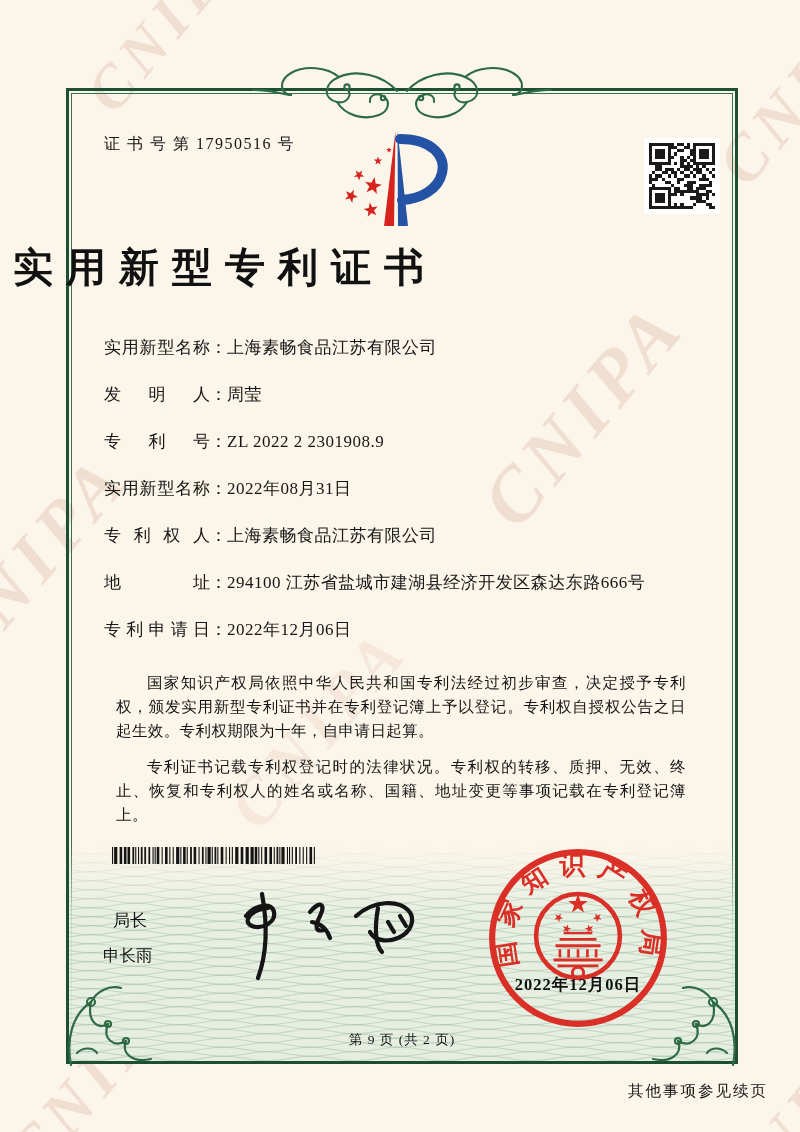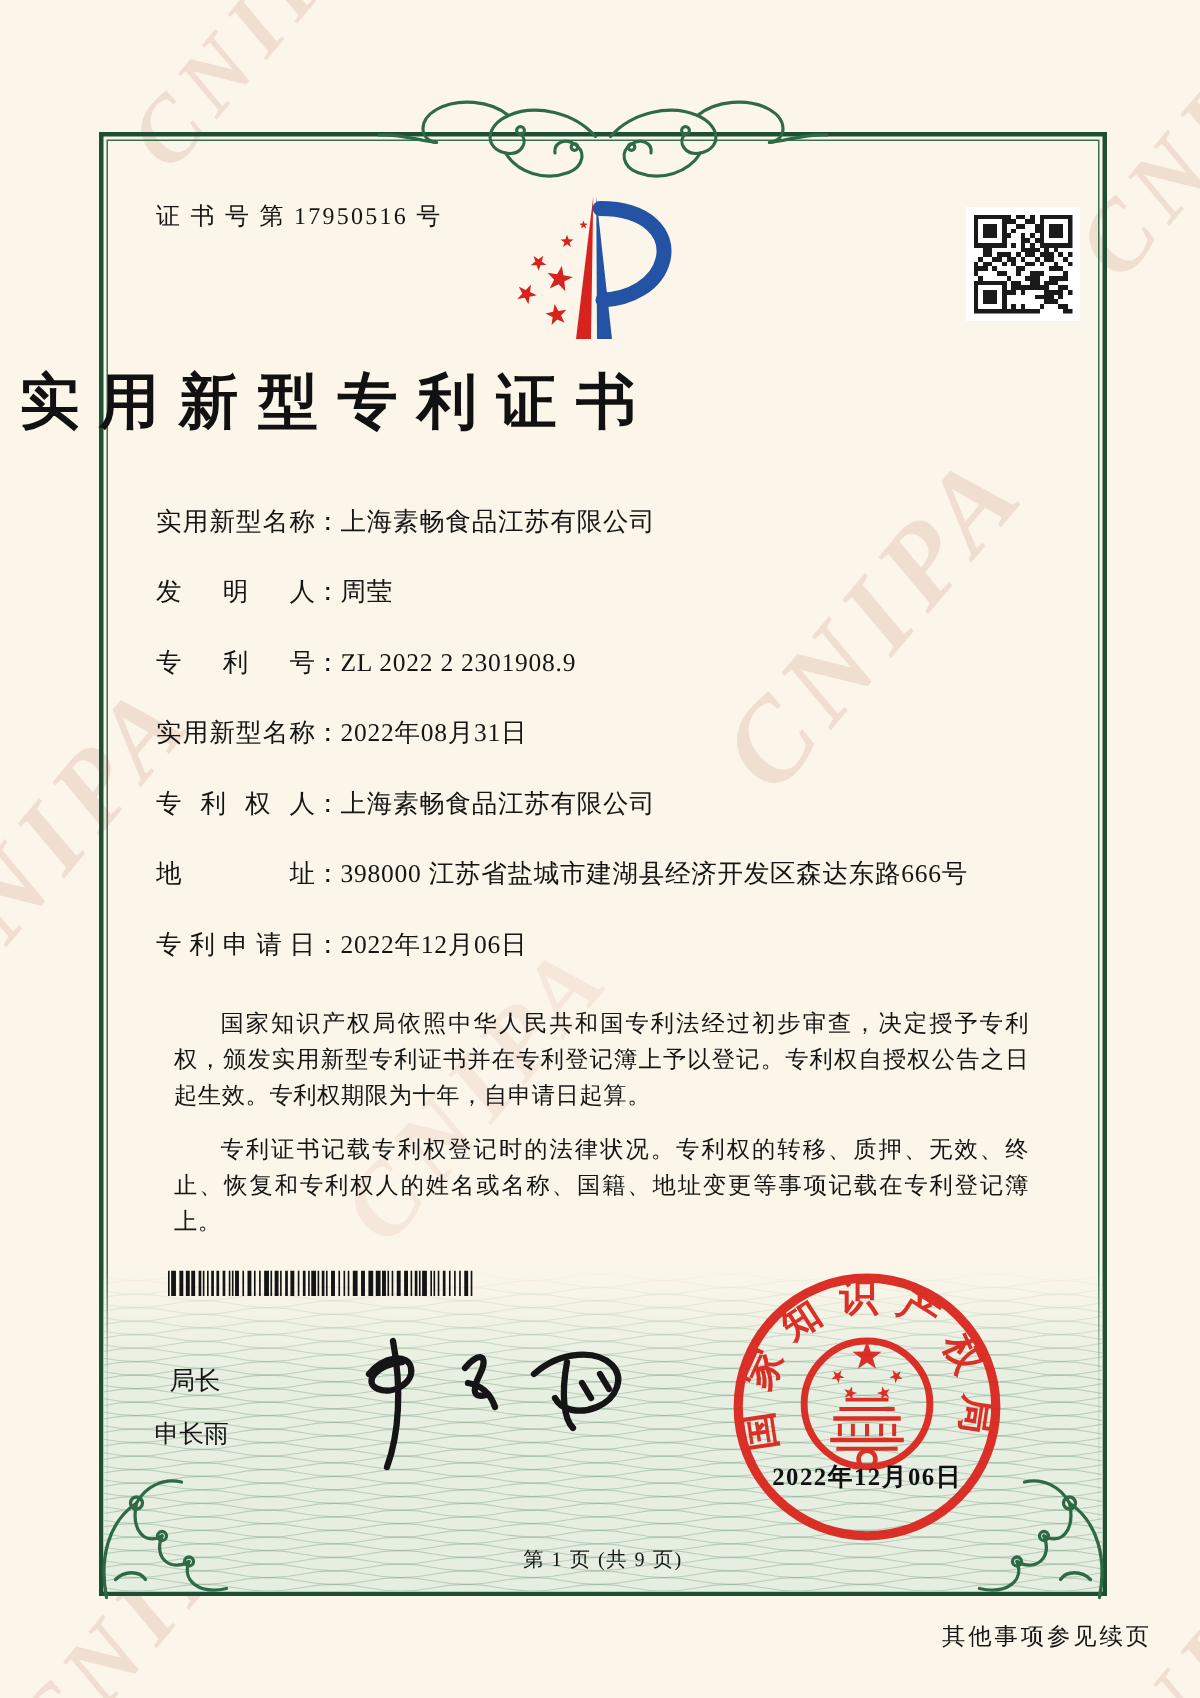--- a/index.html
+++ b/index.html
@@ -440,21 +440,21 @@
       <div class="frow">
         <span class="flabel">专利号</span><span>：</span><span class="fvalue">ZL 2022 2 2301908.9</span>
       </div>
       <div class="frow">
         <span class="flabel">实用新型名称</span><span>：</span><span class="fvalue">2022年08月31日</span>
       </div>
       <div class="frow">
         <span class="flabel">专利权人</span><span>：</span><span class="fvalue">上海素畅食品江苏有限公司</span>
       </div>
       <div class="frow">
-        <span class="flabel">地址</span><span>：</span><span class="fvalue">398000 江苏省盐城市建湖县经济开发区森达东路666号</span>
+        <span class="flabel">地址</span><span>：</span><span class="fvalue">294100 江苏省盐城市建湖县经济开发区森达东路666号</span>
       </div>
       <div class="frow grant-row">
         <span class="grant-group first">
           <span class="flabel">专利申请日</span><span>：</span><span class="fvalue">2022年12月06日</span>
         </span>
       </div>
     </div>
 
     <div class="paras">
       <p>国家知识产权局依照中华人民共和国专利法经过初步审查，决定授予专利权，颁发实用新型专利证书并在专利登记簿上予以登记。专利权自授权公告之日起生效。专利权期限为十年，自申请日起算。</p>
@@ -562,16 +562,16 @@
           <rect x="97.9" y="101" width="2.6" height="8"></rect>
           <rect x="106.4" y="101" width="2.6" height="8"></rect>
           <path d="M66,110 h48 v3 h-48 z"></path>
           <path d="M70,116 h40 v2.6 h-40 z"></path>
           <circle cx="90" cy="124" r="5.5" fill="none" stroke="#d9251c" stroke-width="3"></circle>
         </g>
       </svg>
       <div class="seal-date">2022年12月06日</div>
     </div>
 
-    <div class="page-num">第 1 页 (共 9 页)</div>
+    <div class="page-num">第 9 页 (共 2 页)</div>
     <div class="continuation">其他事项参见续页</div>
   </div>
 </div>
 
 </body></html>

